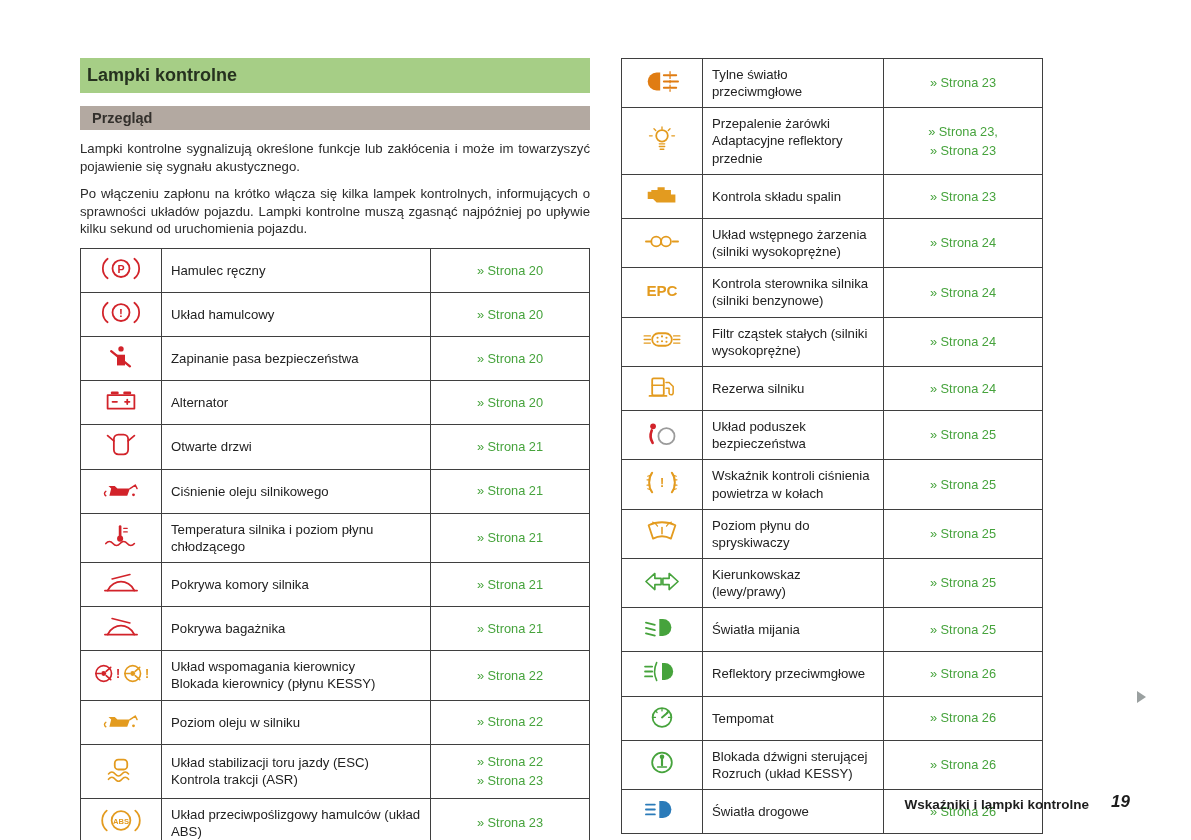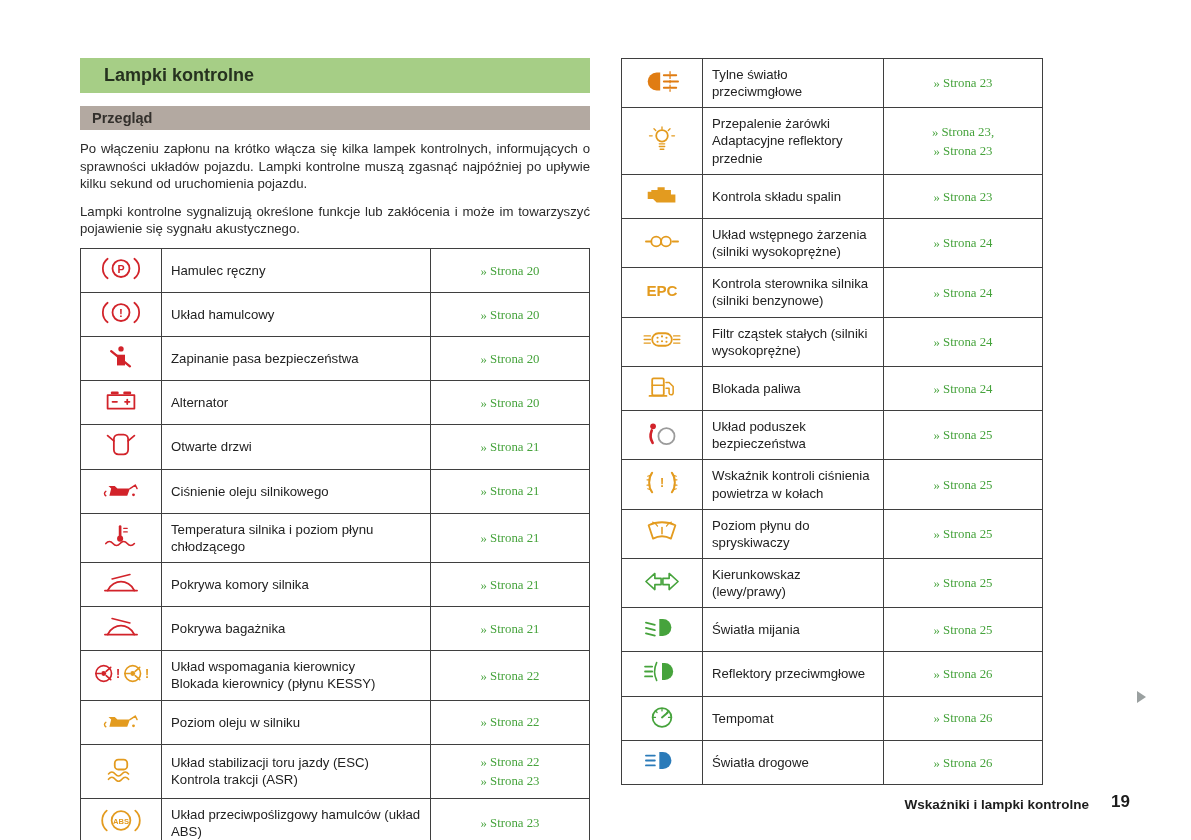--- a/index.html
+++ b/index.html
@@ -2,50 +2,50 @@
 <html><head>
 <meta charset="utf-8">
 <style>
   html,body{margin:0;padding:0;background:#e9e9e9;}
   .page{position:relative;width:1191px;height:840px;background:#ffffff;
         font-family:"Liberation Sans",sans-serif;color:#222;overflow:hidden;margin:0 auto;}
   .col{position:absolute;top:58px;}
   .col.left{left:80px;width:510px;}
   .col.right{left:621px;width:422px;}
 
-  .hdr-green{background:#a6ce86;padding:7px 24px;font-size:18px;font-weight:bold;color:#26321f;}
+  .hdr-green{background:#a6ce86;padding:7px 7px;font-size:18px;font-weight:bold;color:#26321f;}
   .hdr-gray{background:#b3a9a1;margin-top:13px;padding:4px 12px;font-size:14.5px;font-weight:bold;color:#33302c;}
   p.body{font-size:13.2px;line-height:1.33;text-align:justify;margin:10px 0;color:#2b2b2b;}
 
   table.wl{border-collapse:collapse;width:100%;margin-top:7px;table-layout:fixed;}
   .col.right table.wl{margin-top:0;}
   table.wl td{border:1px solid #3f3f3f;padding:7px 9px;font-size:13.2px;line-height:1.3;
               vertical-align:middle;color:#222;}
   td.icon{width:62px;text-align:center;padding:3px 2px;}
   td.icon span.ic{display:inline-block;vertical-align:middle;}
   td.icon span.ic + span.ic{margin-left:1px;}
   td.pg{width:140px;text-align:center;}
-  .link{color:#46a33c;font-size:12.8px;white-space:nowrap;cursor:pointer;font-family:Liberation Serif, serif;}
+  .link{color:#46a33c;font-size:12.8px;white-space:nowrap;cursor:pointer;}
   td.pg div{line-height:1.45;}
 
   .cont-arrow{position:absolute;left:1137px;top:691px;width:0;height:0;
               border-left:9px solid #9aa0a0;border-top:6px solid transparent;border-bottom:6px solid transparent;}
   .footer{position:absolute;right:61px;top:792px;display:flex;align-items:flex-end;gap:22px;}
   .footer-title{font-size:13.5px;font-weight:bold;color:#1d1d1d;}
-  .footer-num{font-size:17px;font-weight:bold;color:#1d1d1d;}
+  .footer-num{font-size:17px;font-weight:bold;color:#1d1d1d;font-style:italic;}
 </style>
 </head>
 <body>
 
 <div class="page">
   <div class="col left">
     <div class="hdr-green">Lampki kontrolne</div>
     <div class="hdr-gray">Przegląd</div>
+    <p class="body">Lampki kontrolne sygnalizują określone funkcje lub zakłócenia i może im towarzyszyć pojawienie się sygnału akustycznego.</p>
     <p class="body">Po włączeniu zapłonu na krótko włącza się kilka lampek kontrolnych, informujących o sprawności układów pojazdu. Lampki kontrolne muszą zgasnąć najpóźniej po upływie kilku sekund od uruchomienia pojazdu.</p>
-    <p class="body">Lampki kontrolne sygnalizują określone funkcje lub zakłócenia i może im towarzyszyć pojawienie się sygnału akustycznego.</p>
     <table class="wl">
         <tbody id="left-tbody">
           <tr>
             <td class="icon"><span class="ic" style="color: rgb(210, 35, 42);"><svg xmlns="http://www.w3.org/2000/svg" viewBox="0 0 44 28" width="40" height="25" fill="none" stroke="currentColor" stroke-width="2" stroke-linecap="round" stroke-linejoin="round">
                   <path d="M7 3a14 14 0 0 0 0 22M37 3a14 14 0 0 1 0 22"></path>
                   <circle cx="22" cy="14" r="9.5"></circle>
                   <text x="22" y="18.5" text-anchor="middle" font-size="12" font-weight="bold" fill="currentColor" stroke="none" font-family="Liberation Sans,sans-serif">P</text>
                 </svg></span></td>
             <td class="desc">
               <div>Hamulec ręczny</div>
@@ -310,21 +310,21 @@
             </td>
           </tr>
           <tr>
             <td class="icon"><span class="ic" style="color: rgb(227, 155, 31);"><svg xmlns="http://www.w3.org/2000/svg" viewBox="0 0 44 28" width="40" height="25" fill="none" stroke="currentColor" stroke-width="2" stroke-linecap="round" stroke-linejoin="round">
                   <rect x="11" y="5" width="13" height="19" rx="1.5"></rect>
                   <path d="M11 12.5h13" stroke-width="1.6"></path>
                   <path d="M26.5 9.5h3.5l4.5 4.5v7a2.3 2.3 0 0 1-4.6 0v-5h-3.4" stroke-width="1.7"></path>
                   <path d="M8 24.5h19" stroke-width="2"></path>
                 </svg></span></td>
             <td class="desc">
-              <div>Blokada paliwa</div>
+              <div>Rezerwa silniku</div>
             </td>
             <td class="pg">
               <div><span class="link">» Strona 24</span></div>
             </td>
           </tr>
           <tr>
             <td class="icon"><span class="ic" style="color: rgb(210, 35, 42);"><svg xmlns="http://www.w3.org/2000/svg" viewBox="0 0 44 28" width="40" height="25" fill="none" stroke="currentColor" stroke-width="2" stroke-linecap="round" stroke-linejoin="round">
                   <circle cx="12" cy="6" r="3.2" fill="currentColor" stroke="none"></circle>
                   <path d="M10.5 10.5c-2 5-1.5 10 1 14" stroke-width="3"></path>
                   <circle cx="27" cy="17" r="9" stroke="#9b9b9b"></circle>
@@ -399,20 +399,35 @@
             </td>
           </tr>
           <tr>
             <td class="icon"><span class="ic" style="color: rgb(70, 163, 60);"><svg xmlns="http://www.w3.org/2000/svg" viewBox="0 0 44 28" width="40" height="25" fill="none" stroke="currentColor" stroke-width="2" stroke-linecap="round" stroke-linejoin="round">
                   <circle cx="22" cy="15" r="10.5"></circle>
                   <path d="M22 15l6.5-5.5" stroke-width="2.2"></path>
                   <path d="M12.5 15h2.2M29.3 15h2.2M22 5.5v2.2M15 8l1.5 1.5M29 8l-1.5 1.5" stroke-width="1.4"></path>
                 </svg></span></td>
             <td class="desc">
               <div>Tempomat</div>
+            </td>
+            <td class="pg">
+              <div><span class="link">» Strona 26</span></div>
+            </td>
+          </tr>
+          <tr>
+            <td class="icon"><span class="ic" style="color: rgb(70, 163, 60);"><svg xmlns="http://www.w3.org/2000/svg" viewBox="0 0 44 28" width="40" height="25" fill="none" stroke="currentColor" stroke-width="2" stroke-linecap="round" stroke-linejoin="round">
+                  <circle cx="22" cy="14" r="11"></circle>
+                  <path d="M22 9.5V17" stroke-width="2.4"></path>
+                  <circle cx="22" cy="7.5" r="2.6" fill="currentColor" stroke="none"></circle>
+                  <path d="M17 19h10" stroke-width="1.6"></path>
+                </svg></span></td>
+            <td class="desc">
+              <div>Blokada dźwigni sterującej</div>
+              <div>Rozruch (układ KESSY)</div>
             </td>
             <td class="pg">
               <div><span class="link">» Strona 26</span></div>
             </td>
           </tr>
           <tr>
             <td class="icon"><span class="ic" style="color: rgb(43, 123, 185);"><svg xmlns="http://www.w3.org/2000/svg" viewBox="0 0 44 28" width="40" height="25" fill="none" stroke="currentColor" stroke-width="2" stroke-linecap="round" stroke-linejoin="round">
                   <path d="M19 4.5v19h4a9.5 9.5 0 0 0 0-19z" fill="currentColor" stroke="none"></path>
                   <path d="M4 8.5h10M4 14h10M4 19.5h10" stroke-width="2"></path>
                 </svg></span></td>

